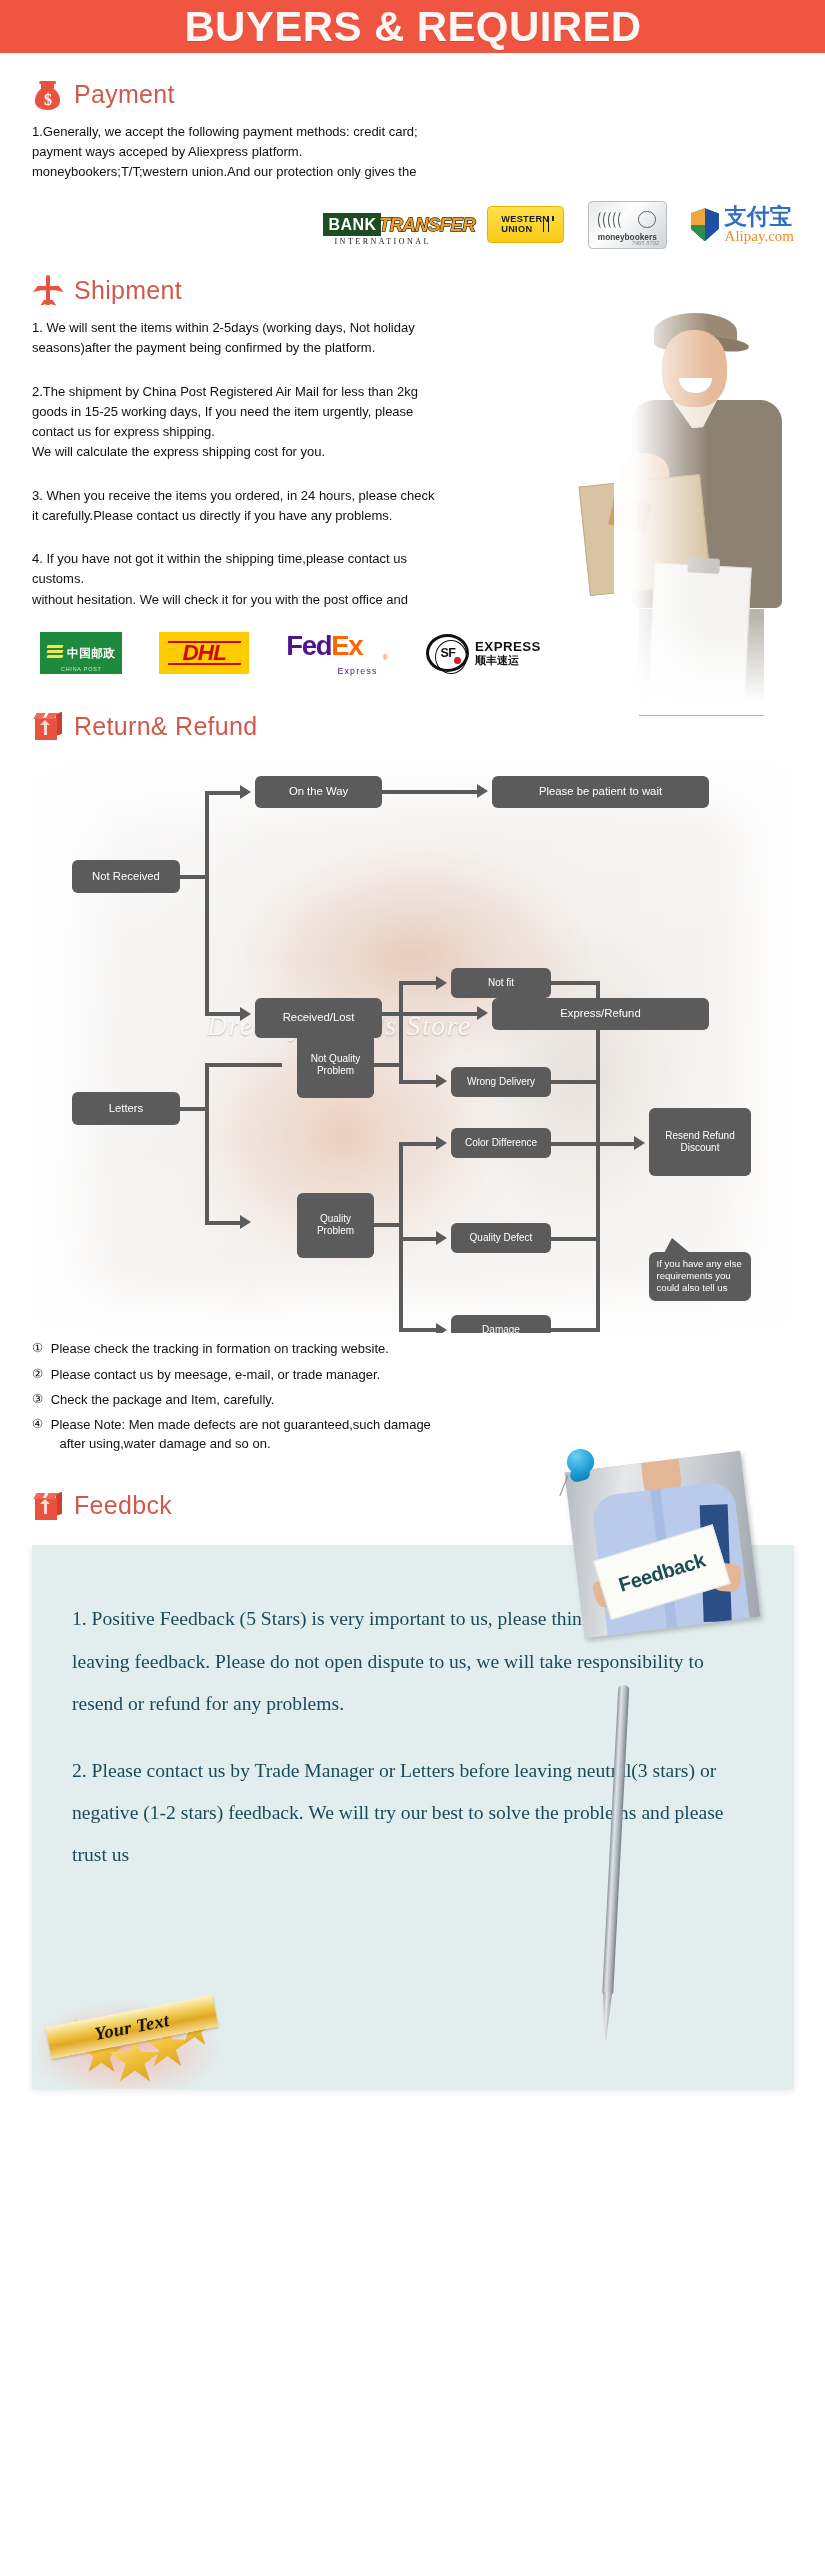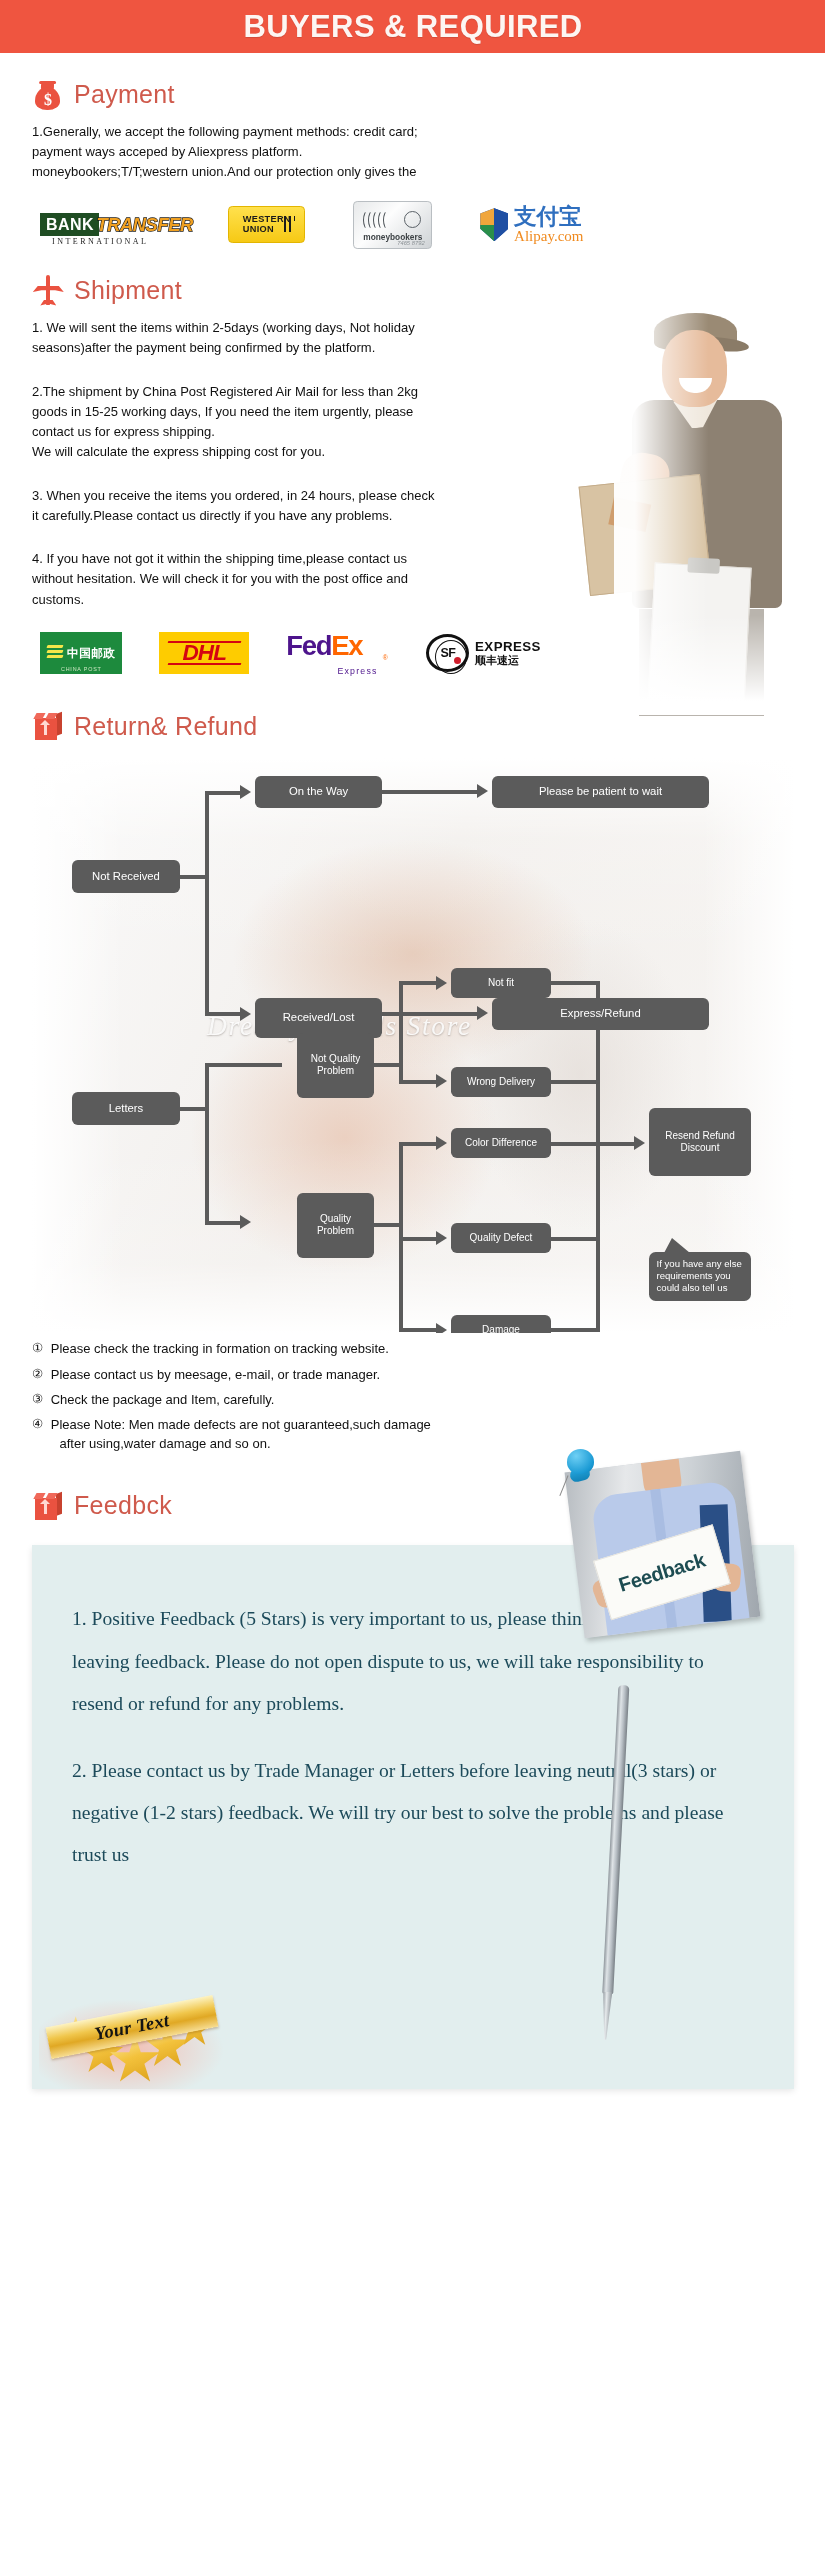--- a/index.html
+++ b/index.html
@@ -17,21 +17,21 @@
   .banner {
     width: 100%;
     height: 53px;
     background: #ef5540;
     display: flex;
     align-items: center;
     justify-content: center;
   }
   .banner-title {
     color: #fdf6f3;
-    font-size: 31px;
+    font-size: 42px;
     font-weight: 700;
     letter-spacing: 0.4px;
     text-shadow: 0 0.8px 0.8px rgba(0,0,0,.12);
   }
 
   .page { padding: 0 32px; }
 
   
   .sec-head {
     display: flex;
@@ -122,23 +122,24 @@
     position: relative;
     z-index: 3;
   }
   .para.narrow { max-width: 584px; }
   .gap { height: 12.5px; }
 
   
   .logo-row {
     display: flex;
     align-items: center;
-    gap: 48px;
+    gap: 24px;
     margin-top: 18.3px;
     padding-left: 8.3px;
+    justify-content: flex-end;
   }
 
   .logo-banktransfer {
     width: 140px; height: 33px; position: relative;
     display: flex; align-items: center;
   }
   .logo-banktransfer .bt-green {
     background: #1f4d23; color: #fff; font-weight: 700; font-size: 16px;
     padding: 3.3px 5px 3.3px 5.8px; letter-spacing: 0.4px; line-height: 1;
   }
@@ -651,22 +652,22 @@
       <div>We will calculate the express shipping cost for you.</div>
     </div>
     <div class="gap"></div>
     <div class="para narrow">
       <div>3. When you receive the items you ordered, in 24 hours, please check</div>
       <div> it carefully.Please contact us directly if you have any problems.</div>
     </div>
     <div class="gap"></div>
     <div class="para narrow">
       <div>4. If you have not got it within the shipping time,please contact us</div>
+      <div>customs.</div>
       <div>without hesitation. We will check it for you with the post office and</div>
-      <div>customs.</div>
     </div>
 
     <div class="courier-row">
       <div class="logo-chinapost">
         <div class="cp-mark">
             <i></i>
             <i></i>
             <i></i>
           </div>
         <div class="cp-cn">中国邮政</div>

